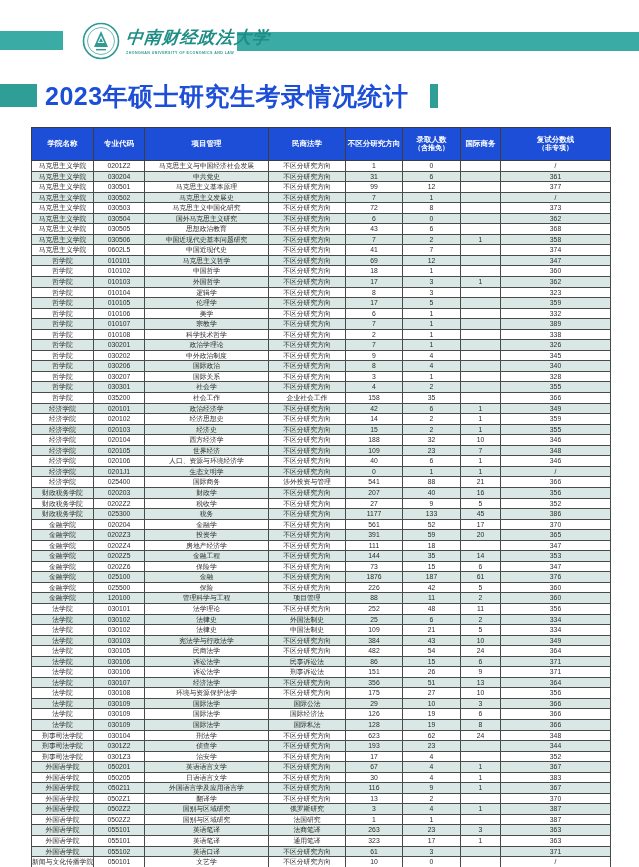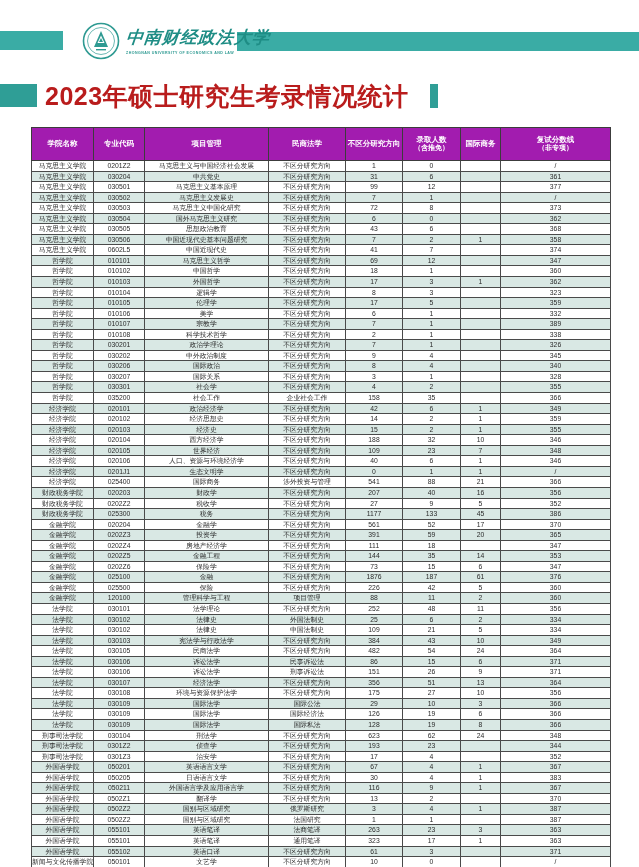--- a/index.html
+++ b/index.html
@@ -35,40 +35,40 @@
     white-space: nowrap; margin-top: 2px; font-weight: bold;
   }
   
   .title-row { position: absolute; left: 0; top: 82px; width: 639px; height: 28px; }
   .title-block {
     position: absolute; left: 0; top: 2px; width: 37px; height: 23px;
     background: #2f9e96;
   }
   .page-title {
     position: absolute; left: 45px; top: 0; height: 28px; line-height: 28px;
-    font-size: 25px; font-weight: bold; color: #b91c1c;
+    font-size: 25px; font-weight: bold; color: #1d4ed8;
     letter-spacing: 0.5px; white-space: nowrap; text-align: right;
   }
   .title-tick {
     position: absolute; left: 430px; top: 2px; width: 8px; height: 24px;
     background: #2f9e96;
   }
   
   .table-wrap { position: absolute; left: 31px; top: 127px; width: 579px; }
   table {
     width: 579px; border-collapse: collapse; table-layout: fixed;
     border: 1.2px solid #3c3c3c;
   }
   col.c0 { width: 62px; }  col.c1 { width: 51px; }
   col.c2 { width: 124px; } col.c3 { width: 77px; }
   col.c4 { width: 57px; }  col.c5 { width: 58px; }
   col.c6 { width: 40px; }  col.c7 { width: 110px; }
   thead tr { height: 33px; }
   th {
-    background: #a21caf; color: #ffffff;
+    background: #1d4ed8; color: #ffffff;
     font-size: 7.5px; font-weight: bold;
     border: 0.8px solid #3c3c3c;
     text-align: center; vertical-align: middle;
     padding: 0; line-height: 1.25;
   }
   th .sub { display: block; font-size: 7px; }
   tbody tr { height: 9.55px; }
   tbody tr:nth-child(even) { background: #d9e8e4; }
   tbody tr:nth-child(odd)  { background: #ffffff; }
   td {

